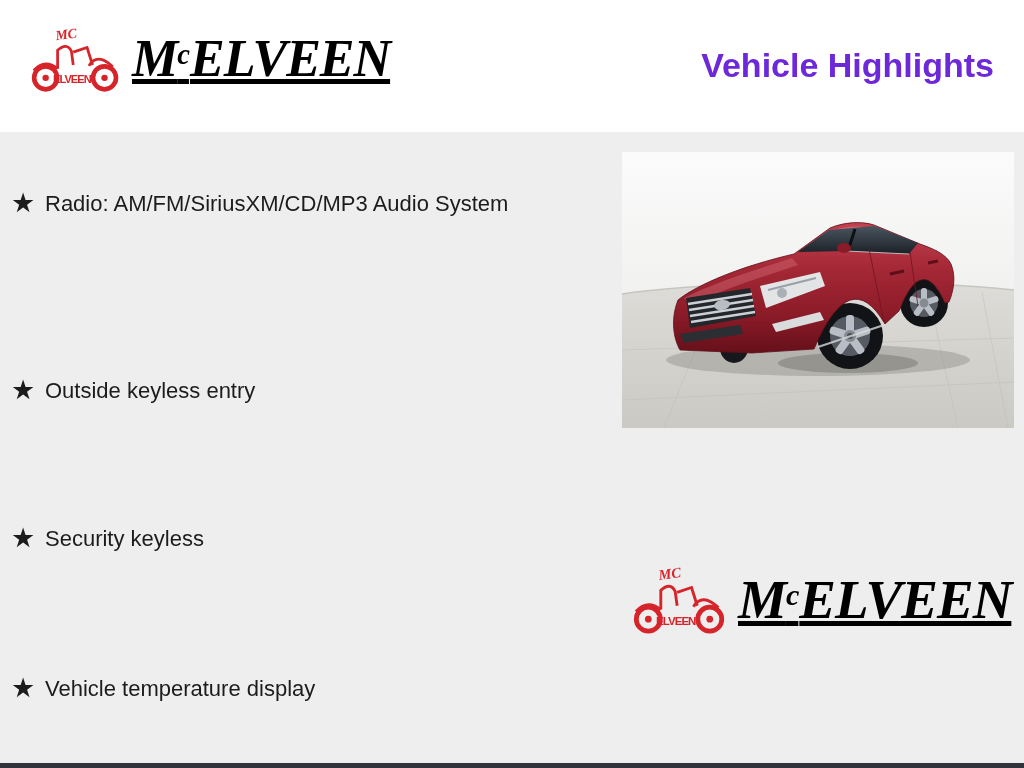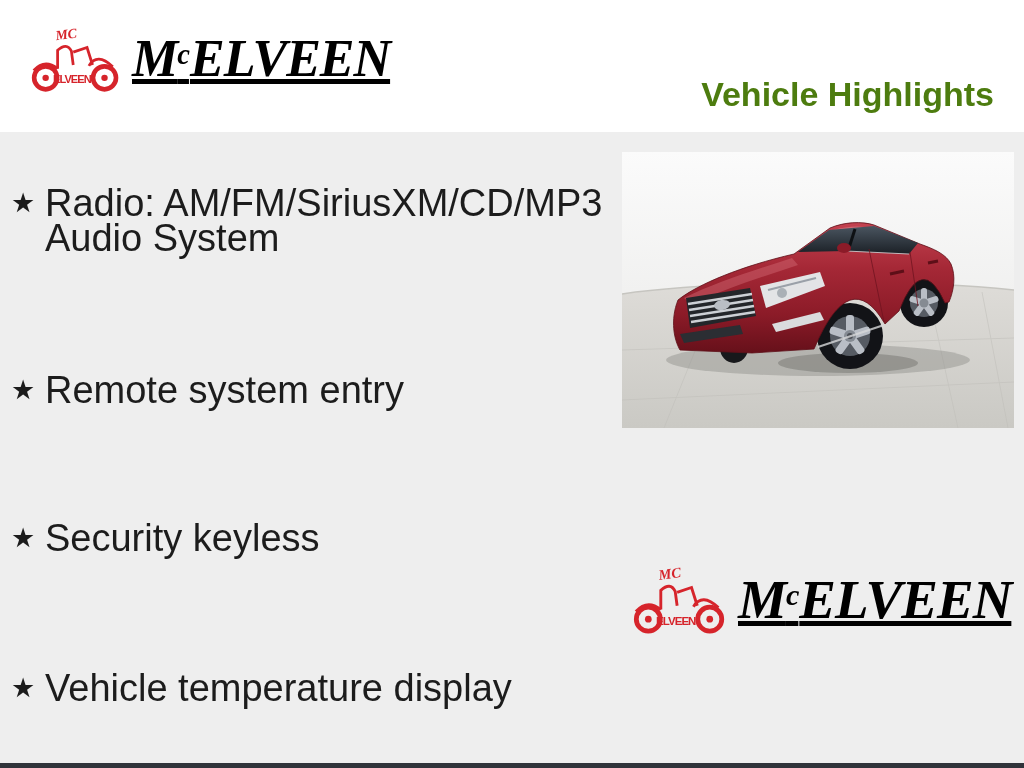--- a/index.html
+++ b/index.html
@@ -26,35 +26,34 @@
     color:#000000; letter-spacing:-1px; line-height:1;
     white-space:nowrap;
     text-decoration:underline;
   }
   .wordmark-header { font-size:52px; }
   .wordmark .raised-c {
     font-size:0.55em; vertical-align:0.42em; margin:0 1px 0 0;
   }
   .page-title {
     position:absolute; right:30px; top:46px;
-    font-size:34px; font-weight:bold; color:#4d7c0f;
+    font-size:34px; font-weight:bold; color:#6d28d9;
     white-space:nowrap;
-    margin-top:29px;
   }
 
   
   .hl-item {
     position:absolute; left:10px; display:flex; align-items:flex-start;
   }
   .hl-item .star {
     font-size:27px; line-height:35px; color:#1c1c1c;
     width:26px; text-align:center; flex:0 0 auto;
   }
   .hl-item .label {
-    margin-left:9px; font-size:38px; line-height:35px; color:#1c1c1c;
+    margin-left:9px; font-size:22px; line-height:35px; color:#1c1c1c;
     width:560px;
   }
   .hl-1 { top:186px; }
   .hl-2 { top:373px; }
   .hl-3 { top:521px; }
   .hl-4 { top:671px; }
 
   
   .photo {
     position:absolute; left:622px; top:152px; width:392px; height:276px;
@@ -95,21 +94,21 @@
   <div class="page-title">Vehicle Highlights</div>
 </div>
 
 <div>
   <div class="hl-item hl-1">
     <span class="star">★</span>
     <span class="label">Radio: AM/FM/SiriusXM/CD/MP3 Audio System</span>
   </div>
   <div class="hl-item hl-2">
     <span class="star">★</span>
-    <span class="label">Remote system entry</span>
+    <span class="label">Outside keyless entry</span>
   </div>
   <div class="hl-item hl-3">
     <span class="star">★</span>
     <span class="label">Security keyless</span>
   </div>
   <div class="hl-item hl-4">
     <span class="star">★</span>
     <span class="label">Vehicle temperature display</span>
   </div>
 </div>

